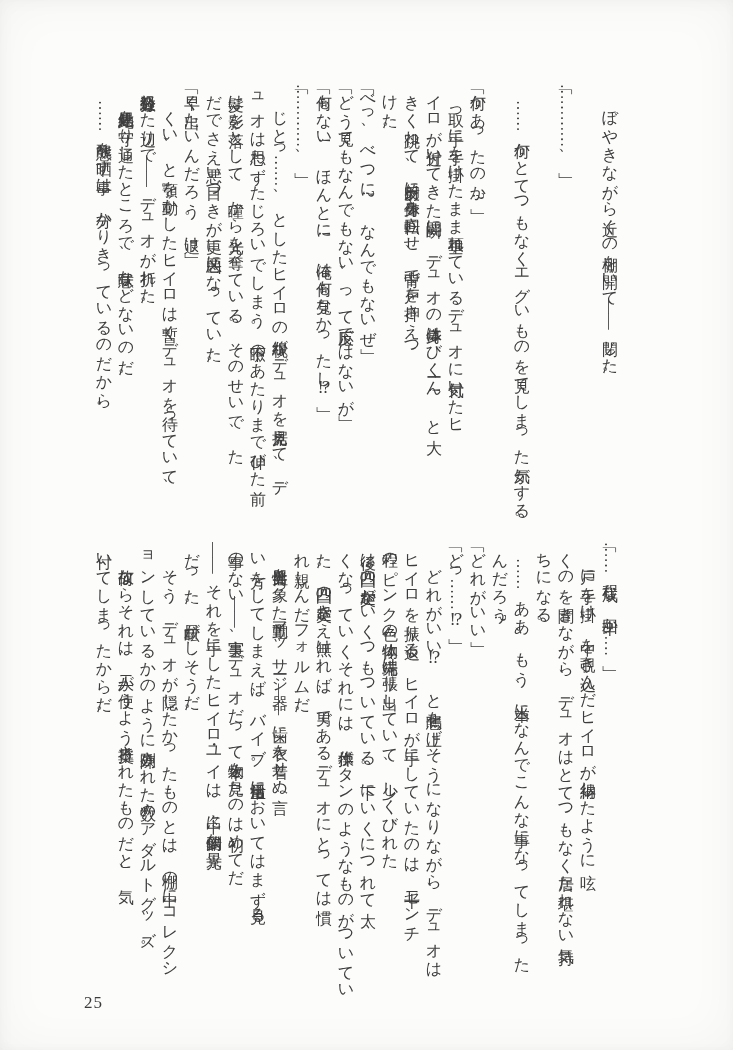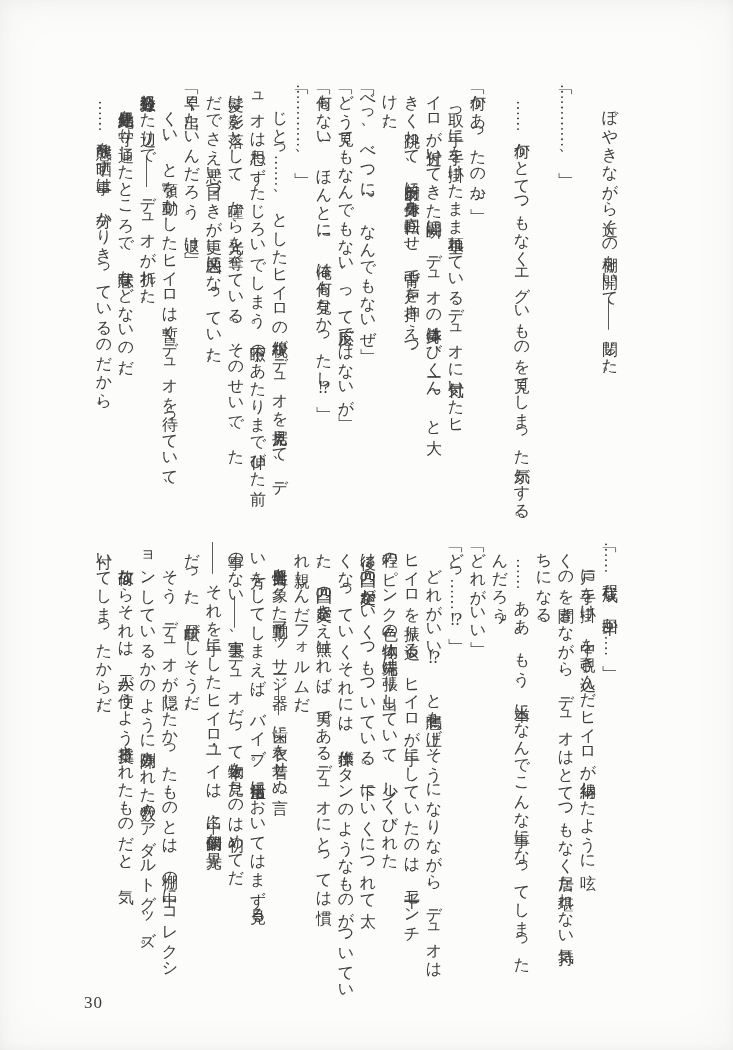--- a/index.html
+++ b/index.html
@@ -100,14 +100,14 @@
       <p class="indent">男性器を象った電動マッサージ器――歯に衣を着せぬ言</p>
       <p>い方をしてしまえば、バイブ。日常生活においてはまず見る</p>
       <p>事のない――事実、デュオだって本物を見たのは初めてだ</p>
       <p>――それを手にしたヒイロ・ユイは、中々に倒錯的な光景</p>
       <p>だった。目眩がしそうだ。</p>
       <p class="indent">そう、デュオが隠したかったものとは、棚の中にコレクシ</p>
       <p>ョンしているかのように陳列された数々のアダルトグッズ。</p>
       <p class="indent">何故ならそれは、二人が使うよう推奨されたものだと、気</p>
       <p>付いてしまったからだ。</p>
     </section>
-  <span class="page-number">30</span>
+  <span class="page-number">25</span>
 </div>
 
 </body></html>

